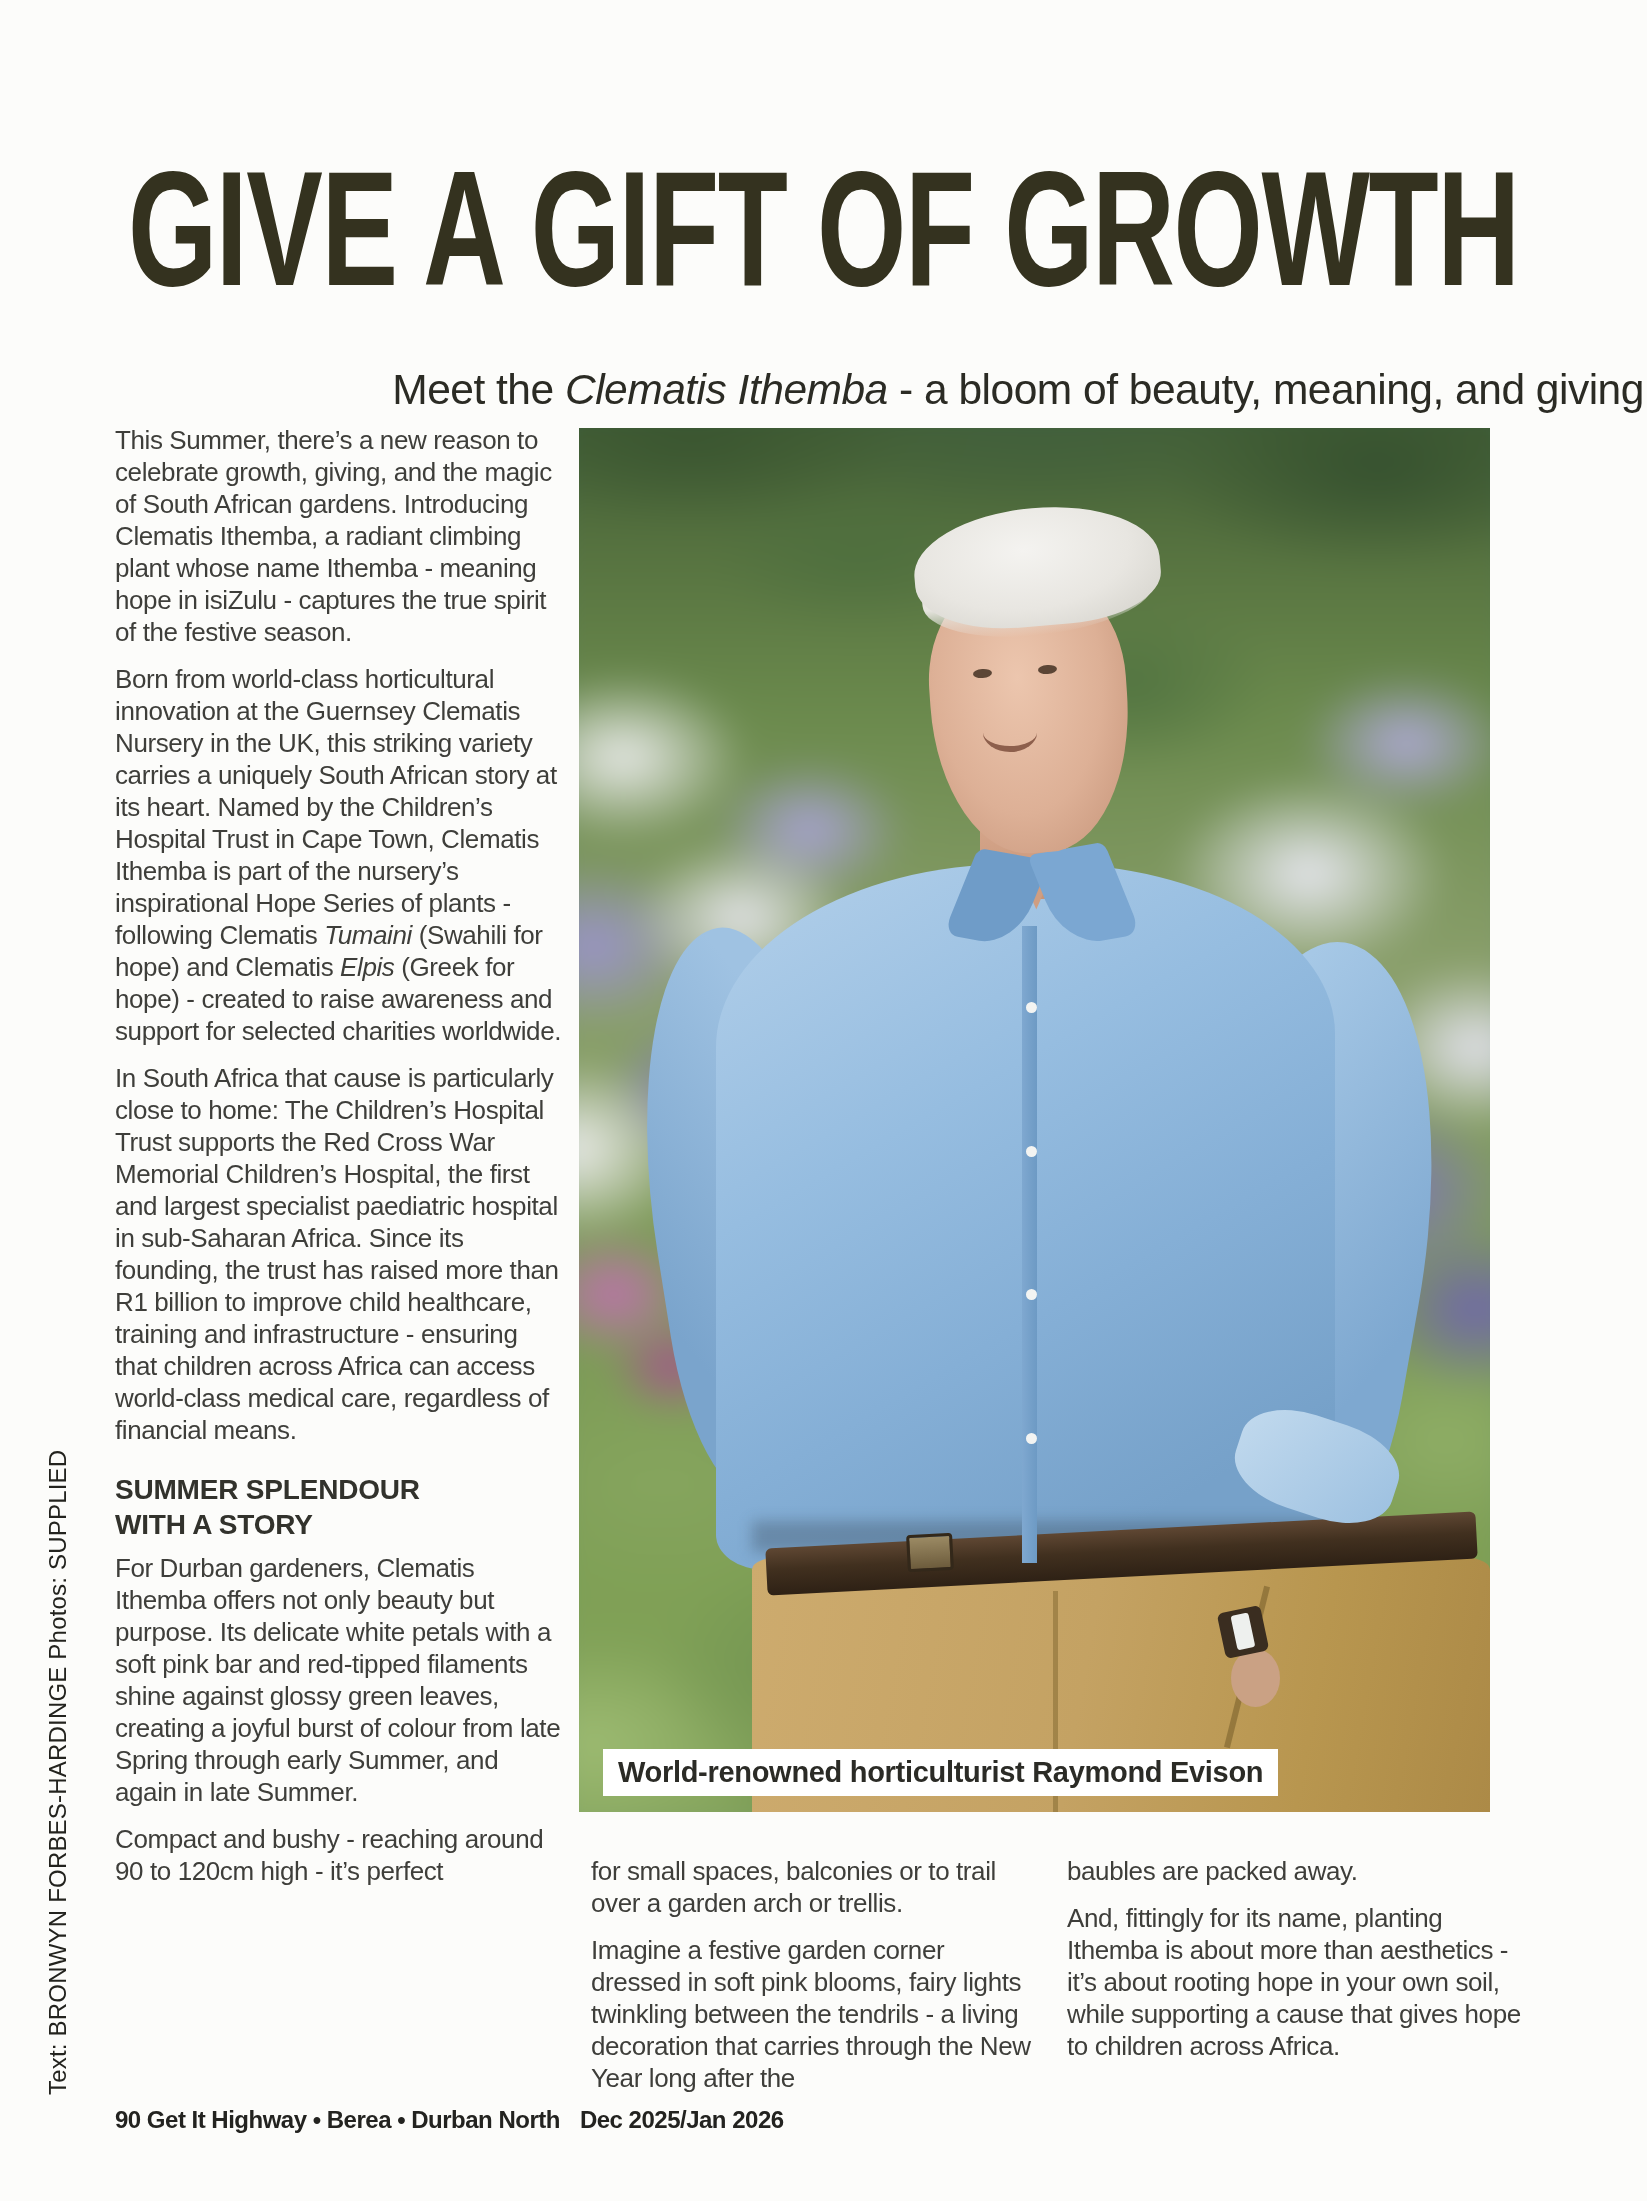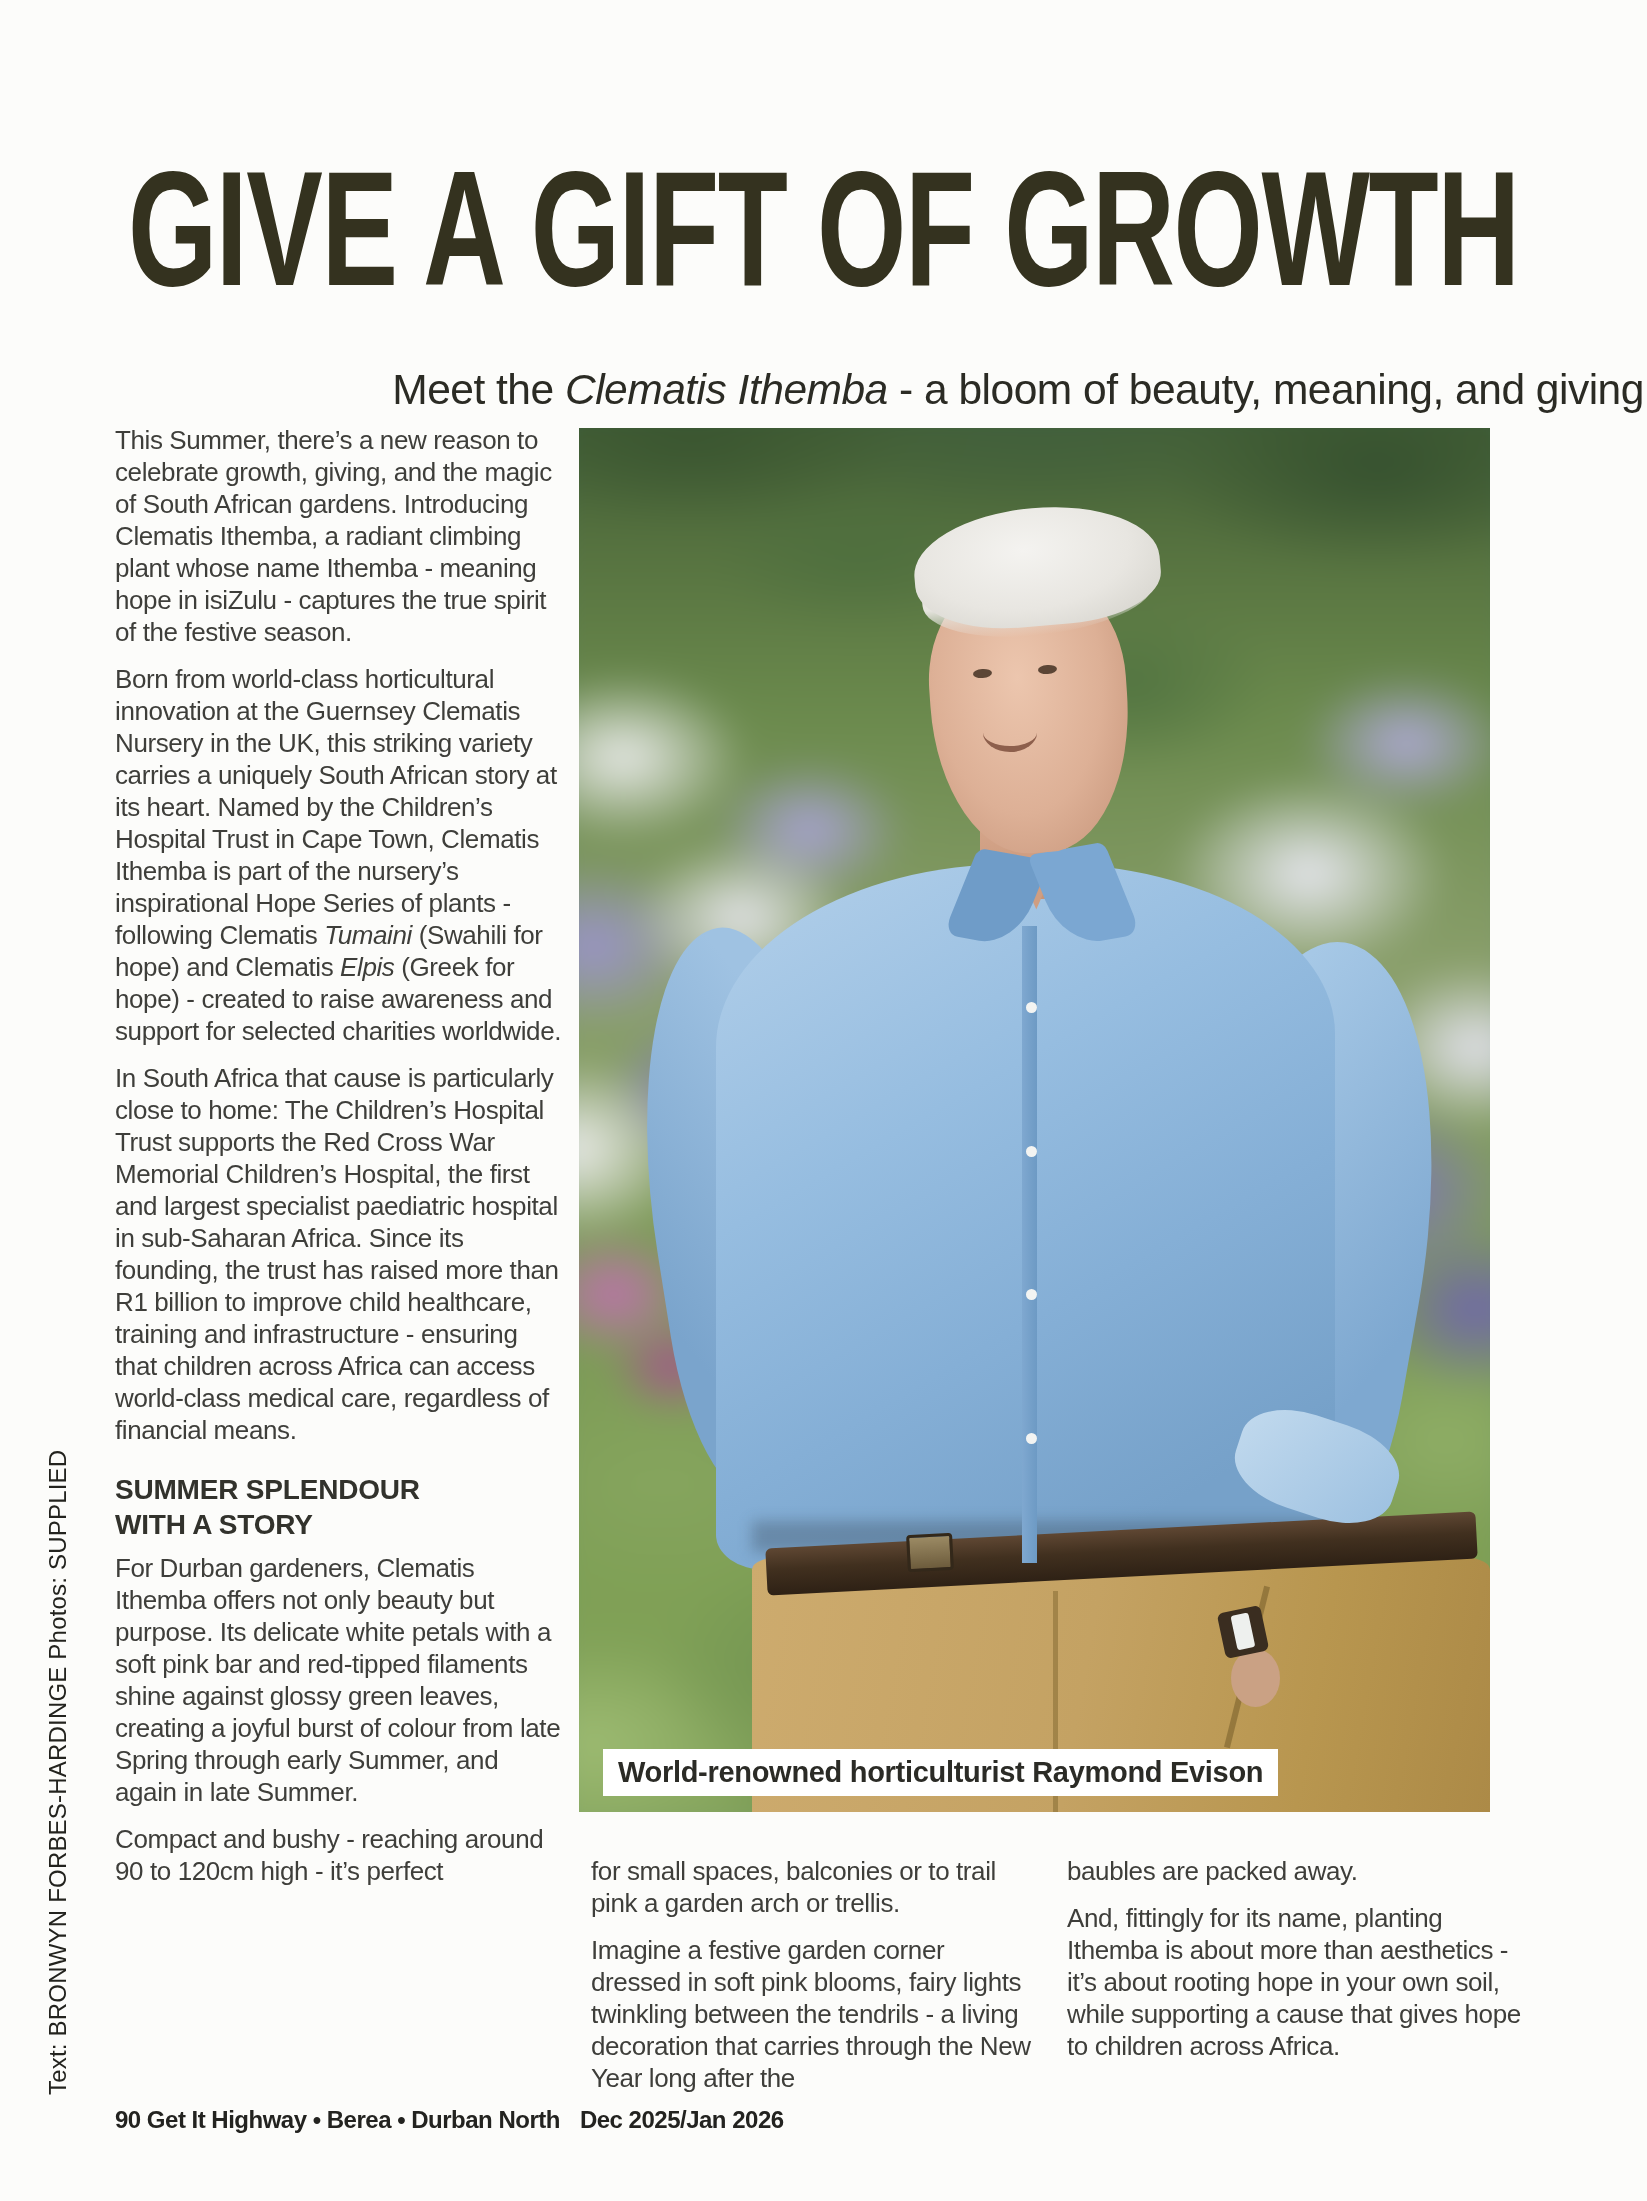--- a/index.html
+++ b/index.html
@@ -139,21 +139,21 @@
 
 <div class="col col-left">
     <p><span>This Summer, there’s a new reason to celebrate growth, giving, and the magic of South African gardens. Introducing Clematis Ithemba, a radiant climbing plant whose name Ithemba - meaning hope in isiZulu - captures the true spirit of the festive season.</span></p>
     <p><span>Born from world-class horticultural innovation at the Guernsey Clematis Nursery in the UK, this striking variety carries a uniquely South African story at its heart. Named by the Children’s Hospital Trust in Cape Town, Clematis Ithemba is part of the nursery’s inspirational Hope Series of plants - following Clematis </span><em>Tumaini</em><span> (Swahili for hope) and Clematis </span><em>Elpis</em><span> (Greek for hope) - created to raise awareness and support for selected charities worldwide.</span></p>
     <p><span>In South Africa that cause is particularly close to home: The Children’s Hospital Trust supports the Red Cross War Memorial Children’s Hospital, the first and largest specialist paediatric hospital in sub-Saharan Africa. Since its founding, the trust has raised more than R1 billion to improve child healthcare, training and infrastructure - ensuring that children across Africa can access world-class medical care, regardless of financial means.</span></p>
     <h2>SUMMER SPLENDOUR<br>WITH A STORY</h2>
     <p><span>For Durban gardeners, Clematis Ithemba offers not only beauty but purpose. Its delicate white petals with a soft pink bar and red-tipped filaments shine against glossy green leaves, creating a joyful burst of colour from late Spring through early Summer, and again in late Summer.</span></p>
     <p><span>Compact and bushy - reaching around 90 to 120cm high - it’s perfect</span></p>
   </div>
 <div class="col col-mid">
-    <p><span>for small spaces, balconies or to trail pink a garden arch or trellis.</span></p>
+    <p><span>for small spaces, balconies or to trail over a garden arch or trellis.</span></p>
     <p><span>Imagine a festive garden corner dressed in soft pink blooms, fairy lights twinkling between the tendrils - a living decoration that carries through the New Year long after the</span></p>
   </div>
 <div class="col col-right">
     <p><span>baubles are packed away.</span></p>
     <p><span>And, fittingly for its name, planting Ithemba is about more than aesthetics - it’s about rooting hope in your own soil, while supporting a cause that gives hope to children across Africa.</span></p>
   </div>
 
 <div class="photo">
   <div class="photo-bg"></div>
   <div class="man-sleeve-left"></div>

